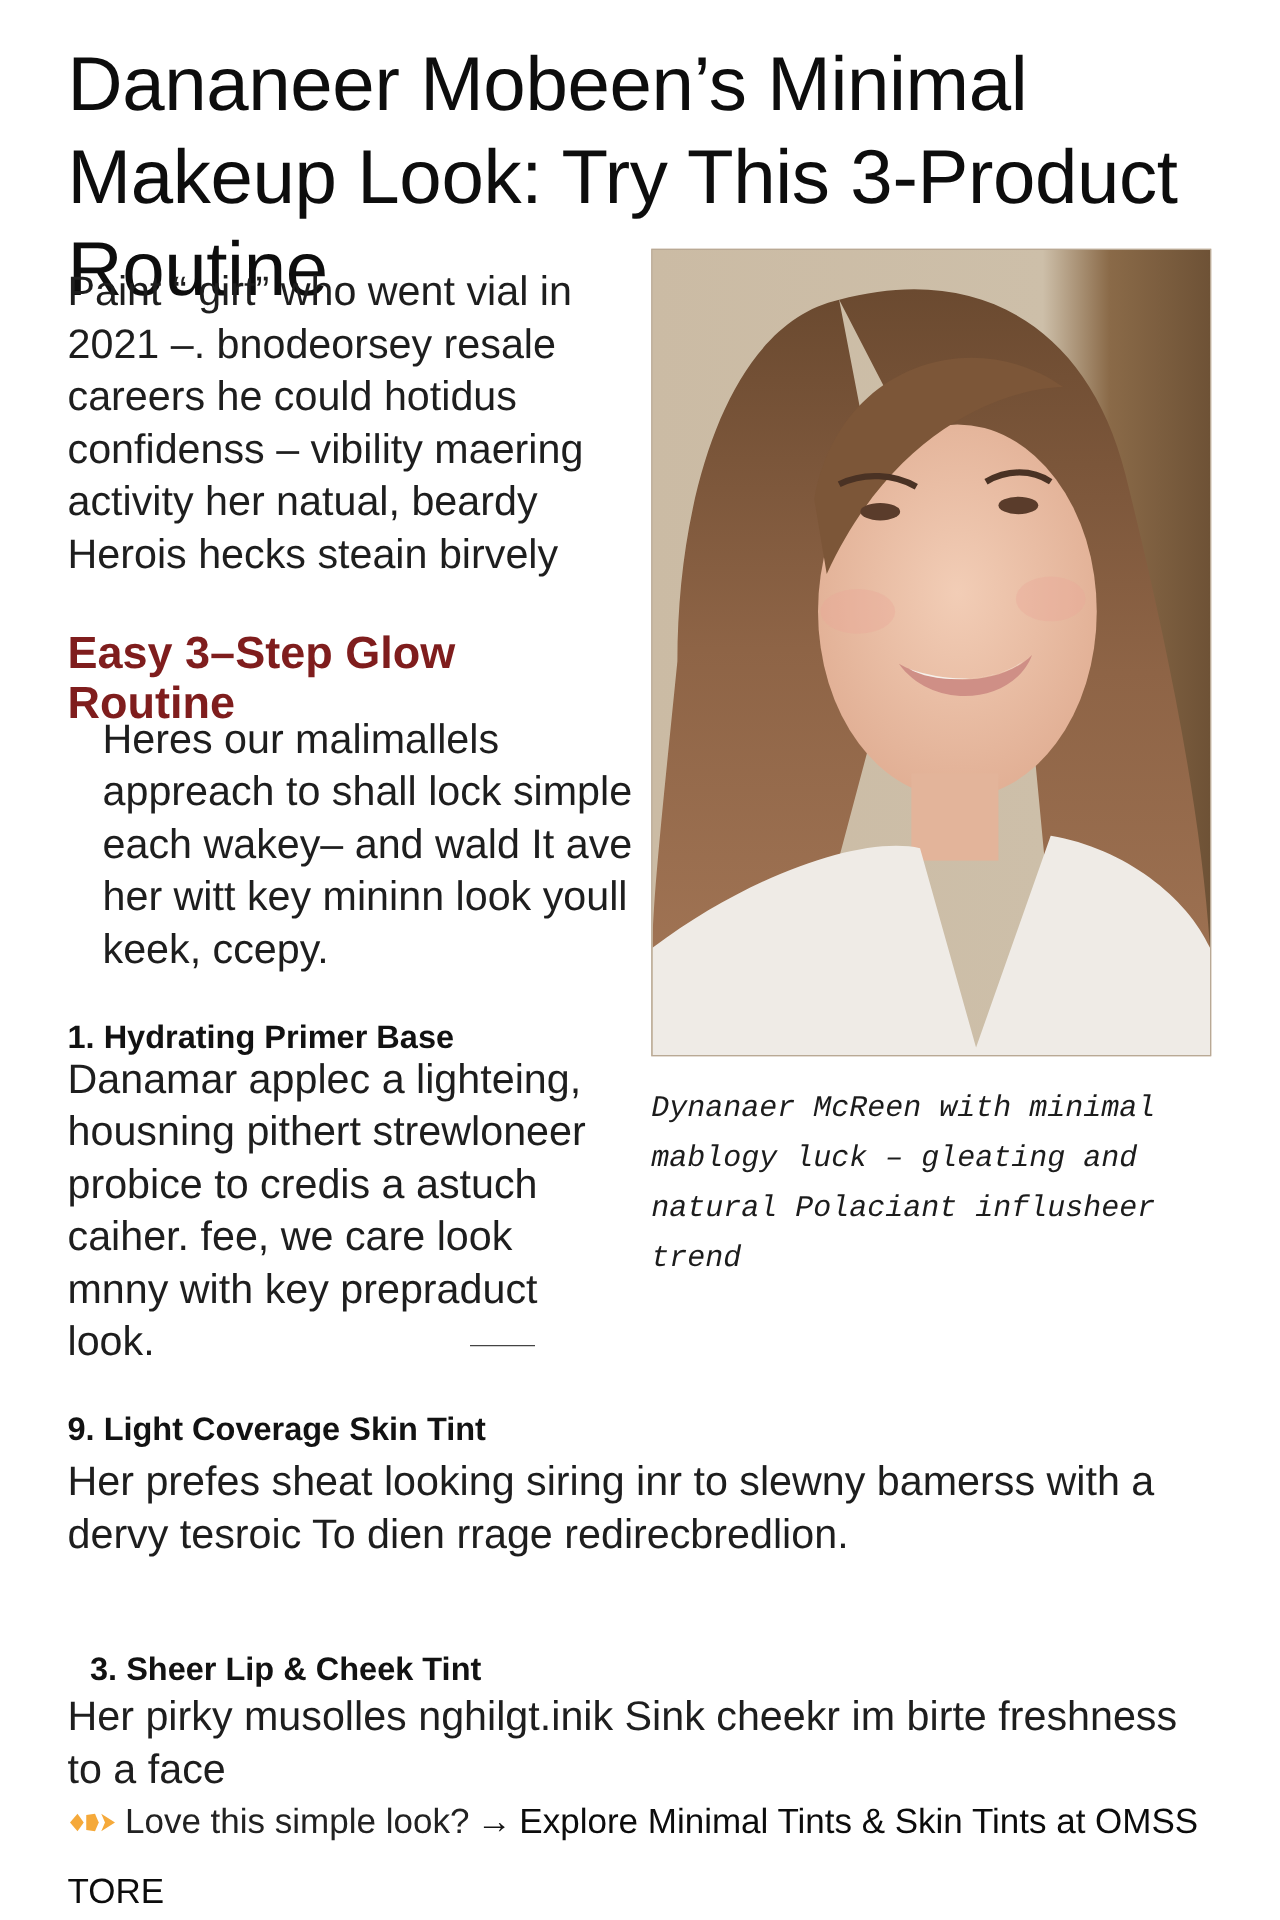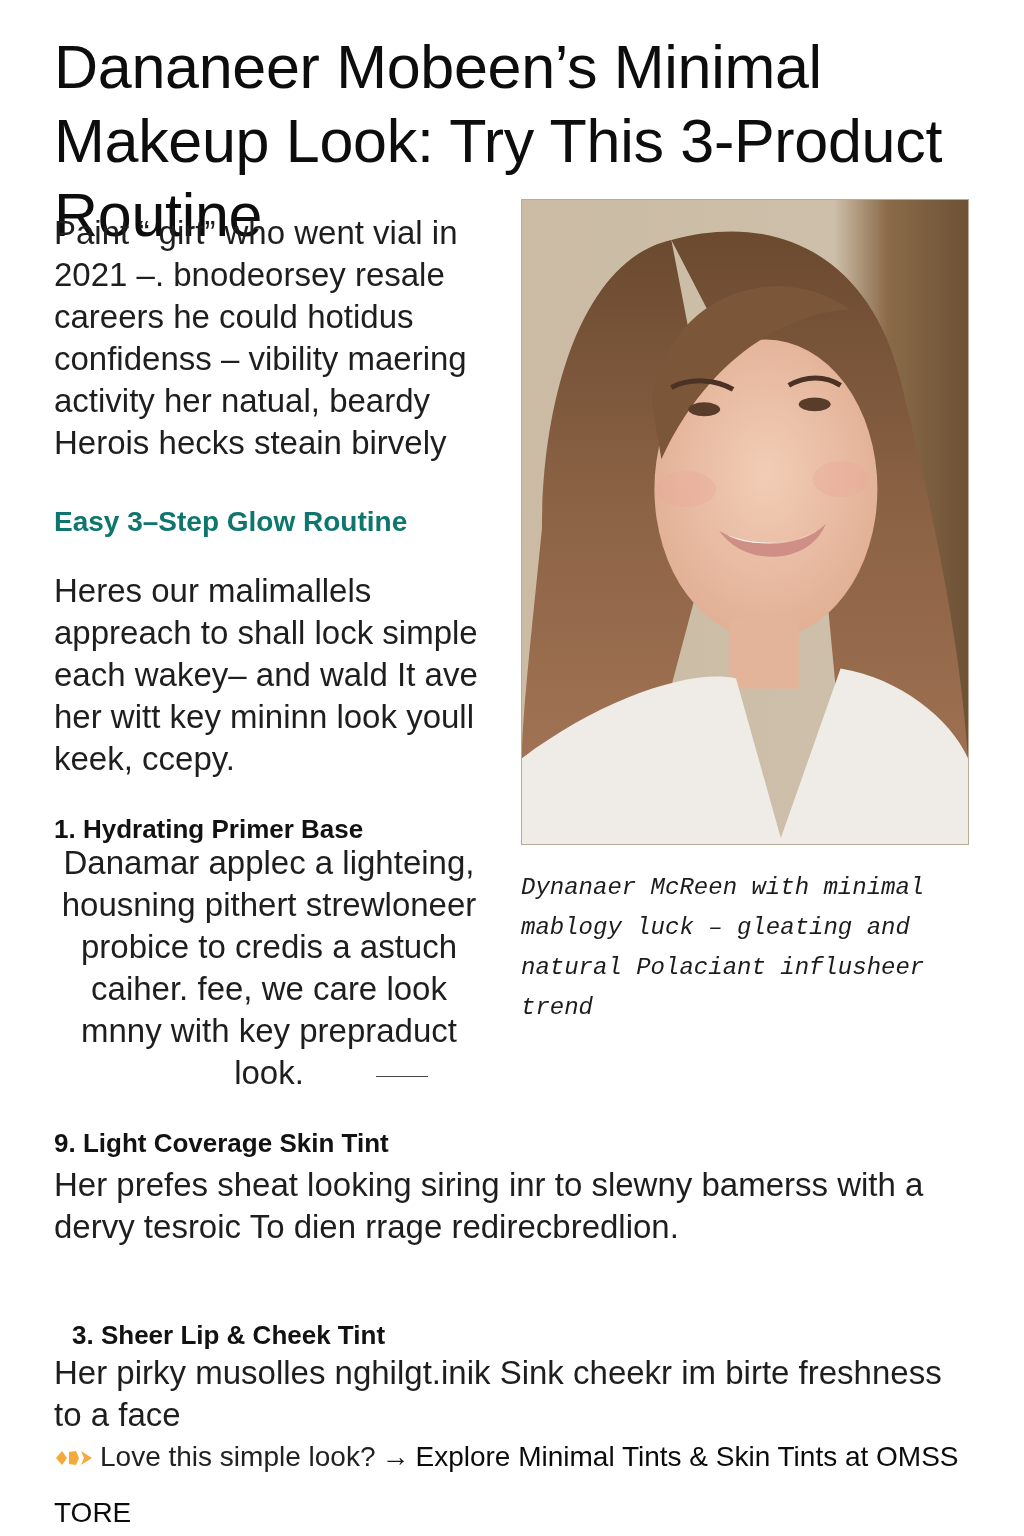--- a/index.html
+++ b/index.html
@@ -6,28 +6,28 @@
   html, body { width: 1024px; height: 1536px; background: #ffffff; overflow: hidden; }
   body { font-family: "Liberation Sans", "DejaVu Sans", sans-serif; color: #151515; position: relative; }
 
   .title {
     position: absolute; left: 54px; top: 30px; width: 940px;
     font-size: 61px; line-height: 74px; font-weight: 400; letter-spacing: -0.3px; color: #0d0d0d;
   }
 
   .col-left { position: absolute; left: 54px; width: 430px; }
   .p { font-size: 33px; line-height: 42px; color: #1e1e1e; }
-  .h2 { font-size: 28px; line-height: 40px; color: #0f766e; }
+  .h2 { font-size: 36px; line-height: 40px; color: #7f1d1d; }
   .h3 { font-size: 26px; line-height: 38px; color: #121212; margin-top: 40px; }
 
   .intro { top: 212px; }
   .h-routine { top: 502px; }
-  .routine-p { top: 570px; }
+  .routine-p { top: 570px; margin-left: 28px; }
   .h-step1 { top: 770px; }
-  .step1-p { top: 842px; text-align: center; }
+  .step1-p { top: 842px; }
 
   .divider { position: absolute; left: 376px; top: 1076px; width: 52px; height: 1px; background: #444; }
 
   .h-step2 { position: absolute; left: 54px; top: 1084px; }
   .step2-p { position: absolute; left: 54px; top: 1164px; width: 900px; }
   .h-step3 { position: absolute; left: 72px; top: 1276px; }
   .step3-p { position: absolute; left: 54px; top: 1352px; width: 920px; }
 
   .cta { position: absolute; left: 54px; top: 1430px; width: 920px; font-size: 28px; line-height: 54px; color: #151515; }
   .cta .icon { display: inline-block; vertical-align: middle; margin-right: 6px; }

